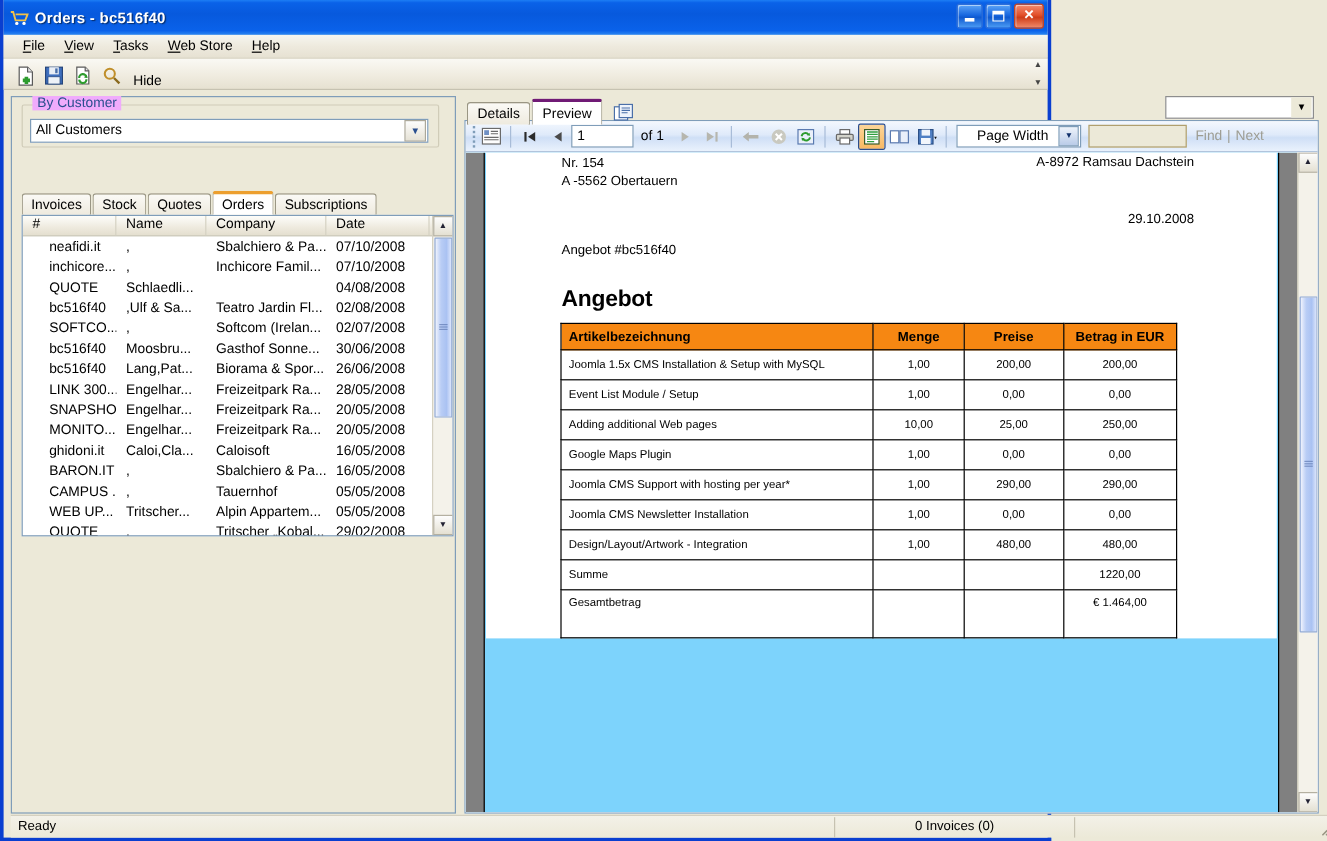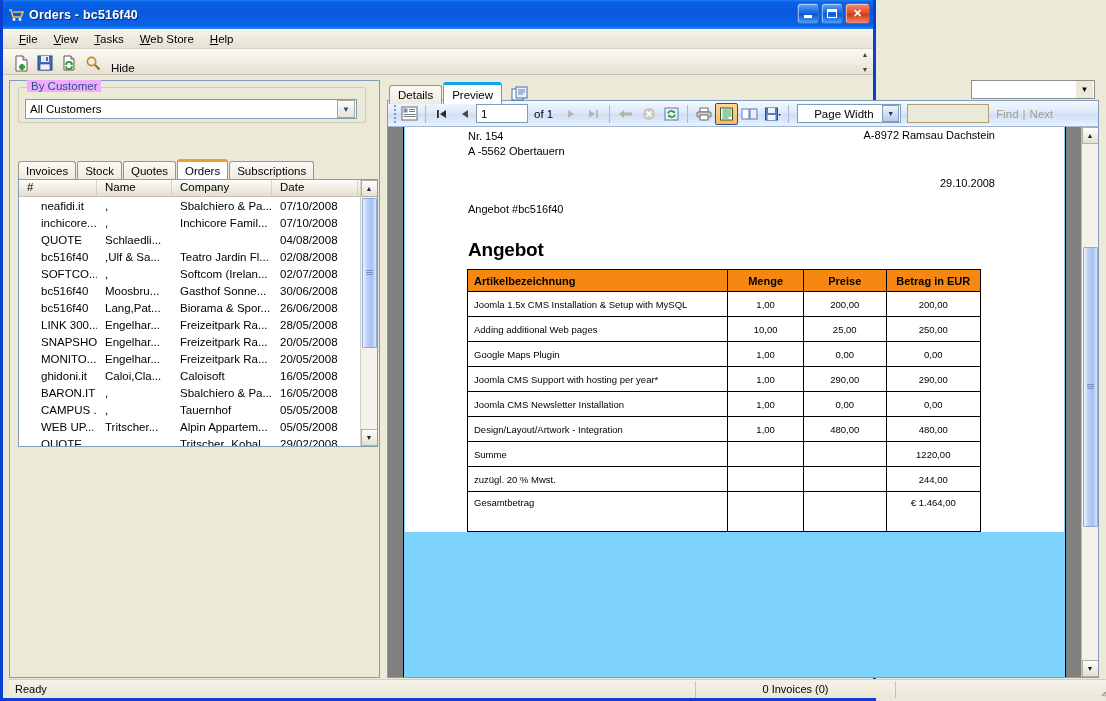--- a/index.html
+++ b/index.html
@@ -215,21 +215,21 @@
   }
   .rtab {
     height: 19px; padding: 0 8px;
     display: flex; align-items: center; font-size: 11.5px;
     background: linear-gradient(to bottom, #fbfaf6, #eeeade);
     border: 1px solid #9a9684; border-bottom: none;
     border-radius: 3px 3px 0 0; margin-right: 1px;
   }
   .rtab.active {
     height: 22px; background: #fff;
-    border-top: 3px solid #0ea5e9;
+    border-top: 3px solid #701a75;
   }
   .rtab-icon {
     width: 26px; height: 20px; margin-left: 4px;
     display: flex; align-items: center; justify-content: center;
   }
   .top-combo {
     position: absolute; right: 8px; top: 4px;
     width: 124px; height: 19px;
     border: 1px solid #8d8d8d;
     background: #fff;
@@ -718,20 +718,26 @@
                     <th class="col-prc">Preise</th>
                     <th class="col-amt">Betrag in EUR</th>
                   </tr>
                 </thead>
                 <tbody id="inv-body">
                     <tr>
                       <td class="l">Joomla 1.5x CMS Installation &amp; Setup with MySQL</td>
                       <td class="c">1,00</td>
                       <td class="c">200,00</td>
                       <td class="c">200,00</td>
+                    </tr>
+                    <tr>
+                      <td class="l">Event List Module / Setup</td>
+                      <td class="c">1,00</td>
+                      <td class="c">0,00</td>
+                      <td class="c">0,00</td>
                     </tr>
                     <tr>
                       <td class="l">Adding additional Web pages</td>
                       <td class="c">10,00</td>
                       <td class="c">25,00</td>
                       <td class="c">250,00</td>
                     </tr>
                     <tr>
                       <td class="l">Google Maps Plugin</td>
                       <td class="c">1,00</td>
@@ -756,26 +762,20 @@
                       <td class="c">480,00</td>
                       <td class="c">480,00</td>
                     </tr>
                     <tr>
                       <td class="l">Summe</td>
                       <td class="c"></td>
                       <td class="c"></td>
                       <td class="c">1220,00</td>
                     </tr>
                     <tr>
-                      <td class="l">zuzügl. 20 % Mwst.</td>
-                      <td class="c"></td>
-                      <td class="c"></td>
-                      <td class="c">244,00</td>
-                    </tr>
-                    <tr>
                       <td class="l tall">Gesamtbetrag</td>
                       <td class="c tall"></td>
                       <td class="c tall"></td>
                       <td class="c tall">€ 1.464,00</td>
                     </tr>
                   </tbody>
               </table>
             </div>
           </div>
           <div class="pv-vsb">

